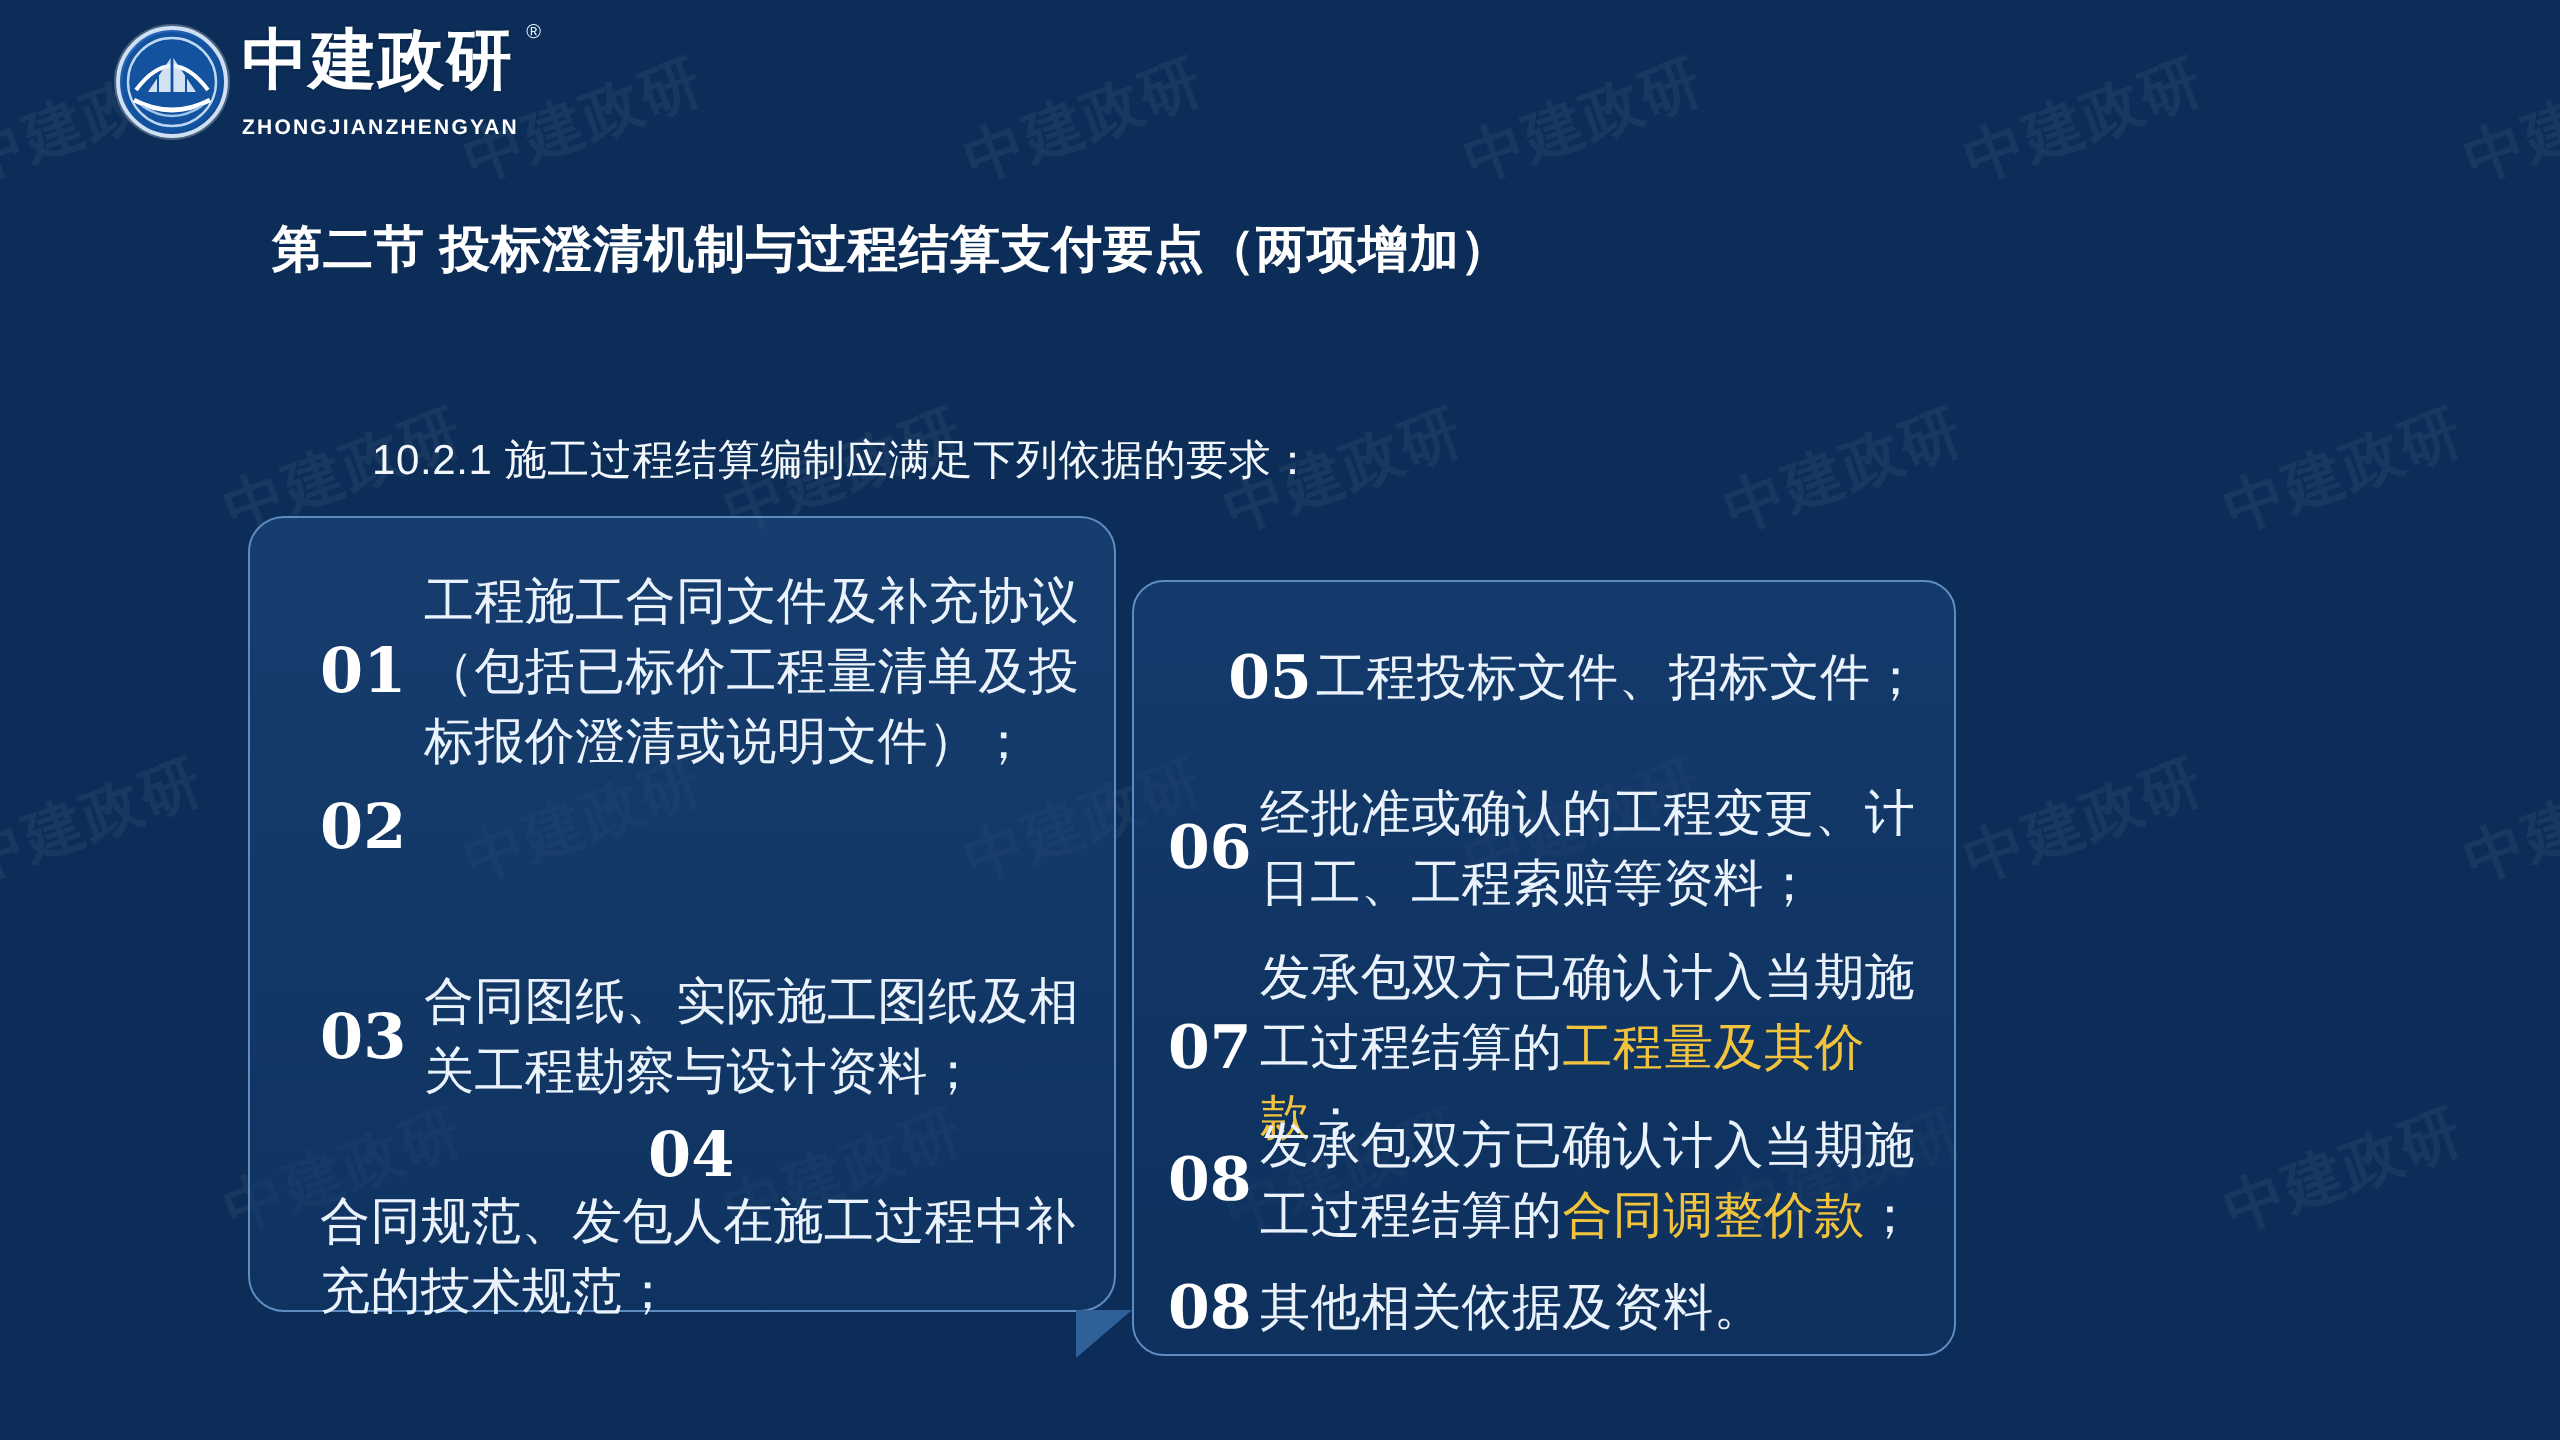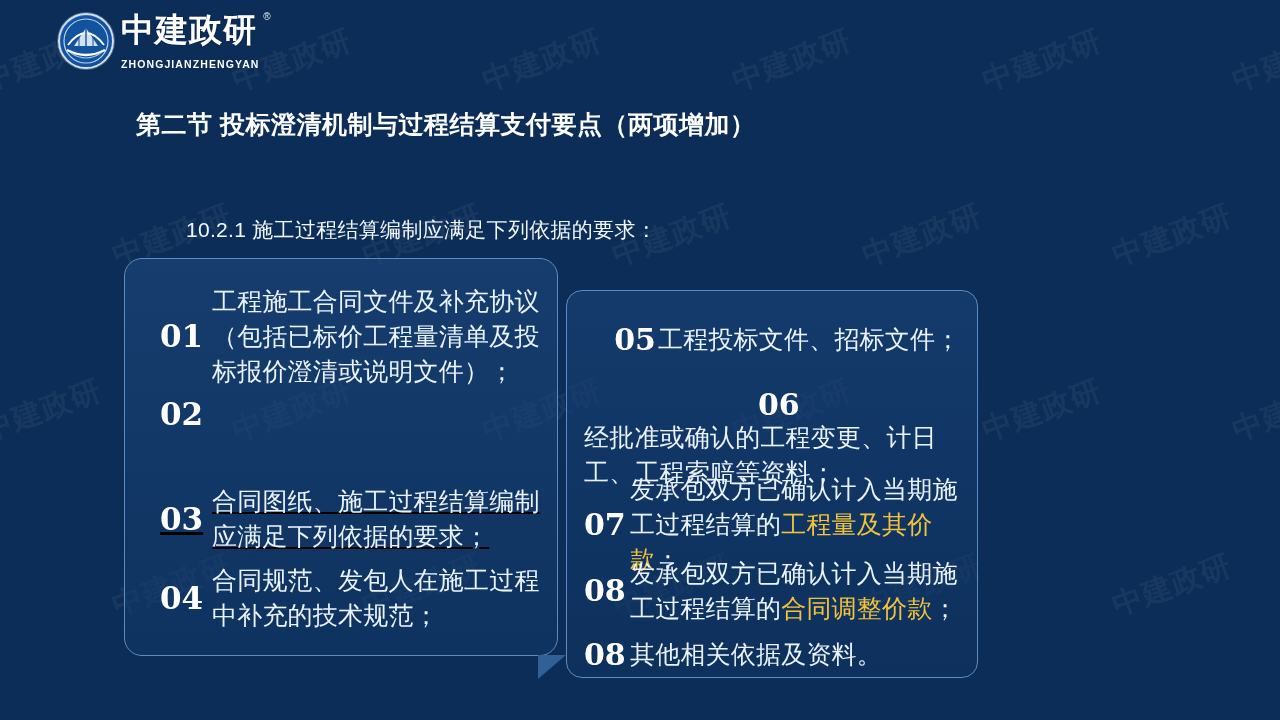--- a/index.html
+++ b/index.html
@@ -183,26 +183,26 @@
     font-size: 25px;
     line-height: 35px;
     color: #eaf2fb;
     letter-spacing: 0.2px;
   }
   .hl { color: #f2c33c; }
 
   
   .li-01 { left: 160px; top: 284px; width: 380px; }
   .li-02 { left: 160px; top: 399px; width: 380px; }
-  .li-03 { left: 160px; top: 484px; width: 380px; text-decoration: underline; }
-  .li-04 { left: 160px; top: 563px; width: 380px; }
+  .li-03 { left: 160px; top: 484px; width: 380px; }
+  .li-04 { left: 160px; top: 563px; width: 380px; flex-direction: column; }
 
   
   .ri-05 { left: 612px; top: 322px; width: 394px; text-align: center; }
-  .ri-06 { left: 584px; top: 390px; width: 394px; flex-direction: column; }
+  .ri-06 { left: 584px; top: 390px; width: 394px; }
   .ri-07 { left: 584px; top: 472px; width: 394px; }
   .ri-08 { left: 584px; top: 556px; width: 394px; }
   .ri-09 { left: 584px; top: 637px; width: 394px; }
 
   .num-r { font-size: 30px; width: 46px; }
 </style>
 </head>
 <body>
 
 <div class="slide">
@@ -262,21 +262,21 @@
 
   <div class="item li-01">
     <div class="item-num">01</div>
     <div class="item-text">工程施工合同文件及补充协议（包括已标价工程量清单及投标报价澄清或说明文件）；</div>
   </div>
   <div class="item li-02">
     <div class="item-num">02</div>
   </div>
   <div class="item li-03">
     <div class="item-num">03</div>
-    <div class="item-text">合同图纸、施工过程结算编制应满足下列依据的要求；</div>
+    <div class="item-text">合同图纸、实际施工图纸及相关工程勘察与设计资料；</div>
   </div>
   <div class="item li-04">
     <div class="item-num">04</div>
     <div class="item-text">合同规范、发包人在施工过程中补充的技术规范；</div>
   </div>
 
   <div class="item ri-05">
     <div class="item-num num-r">05</div>
     <div class="item-text">
       <span>工程投标文件、招标文件；</span><span class="hl"></span><span></span>

